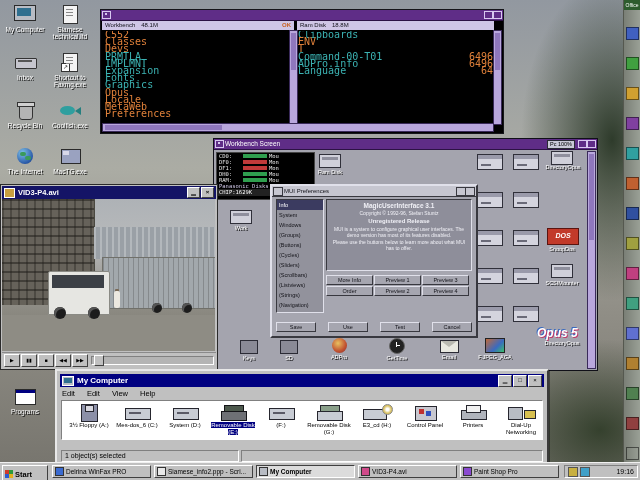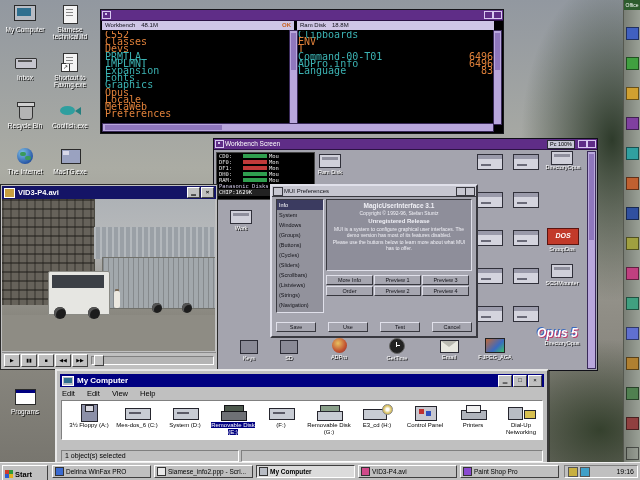--- a/index.html
+++ b/index.html
@@ -272,21 +272,21 @@
       <div class="arow">
           <span class="t">Command-00-T01</span>
           <span class="o">6496</span>
         </div>
       <div class="arow">
           <span class="t">ADPro.info</span>
           <span class="o">6496</span>
         </div>
       <div class="arow">
           <span class="t">Language</span>
-          <span class="o">83</span>
+          <span class="o">64</span>
         </div>
     </div>
     <div class="avsb" style="right:1px;top:20px;bottom:8px"></div>
     <div class="ahsb" style="left:1px;right:9px;bottom:1px"></div>
   </div>
 
   <div id="wbs">
     <div class="atitle">
       <span class="agad gclose"></span>
       <span class="wtext">Workbench Screen</span>

